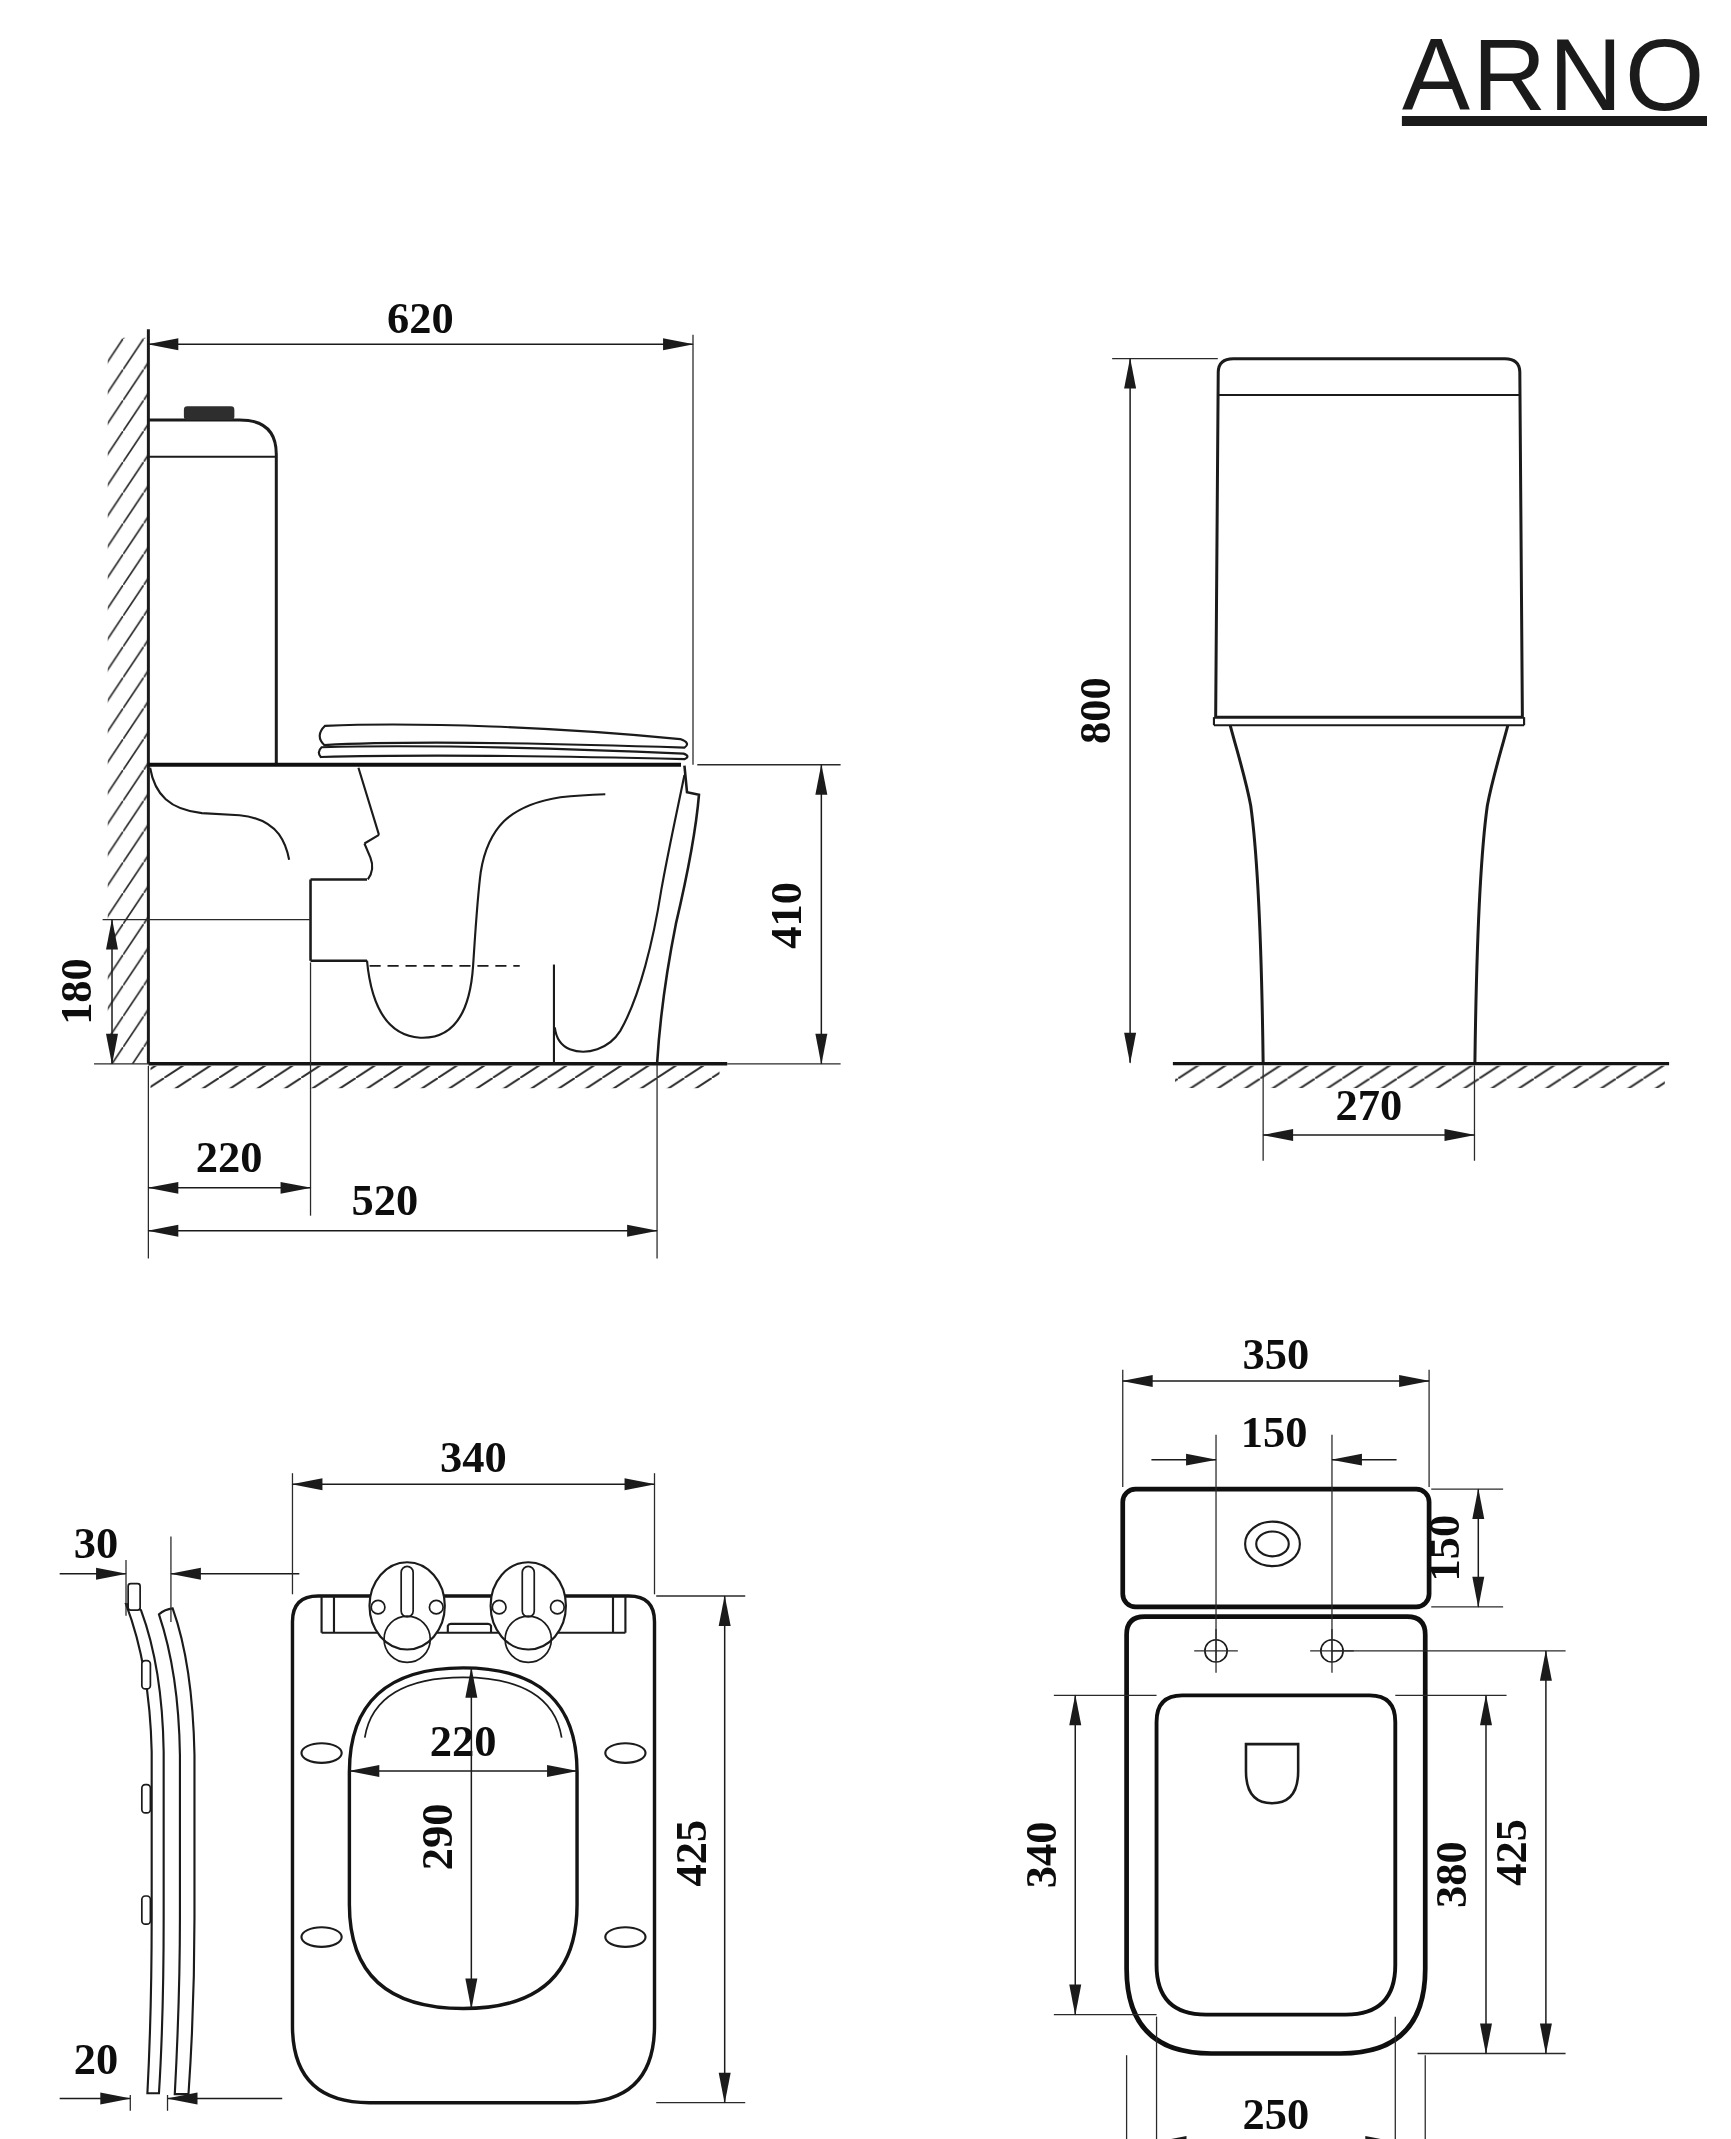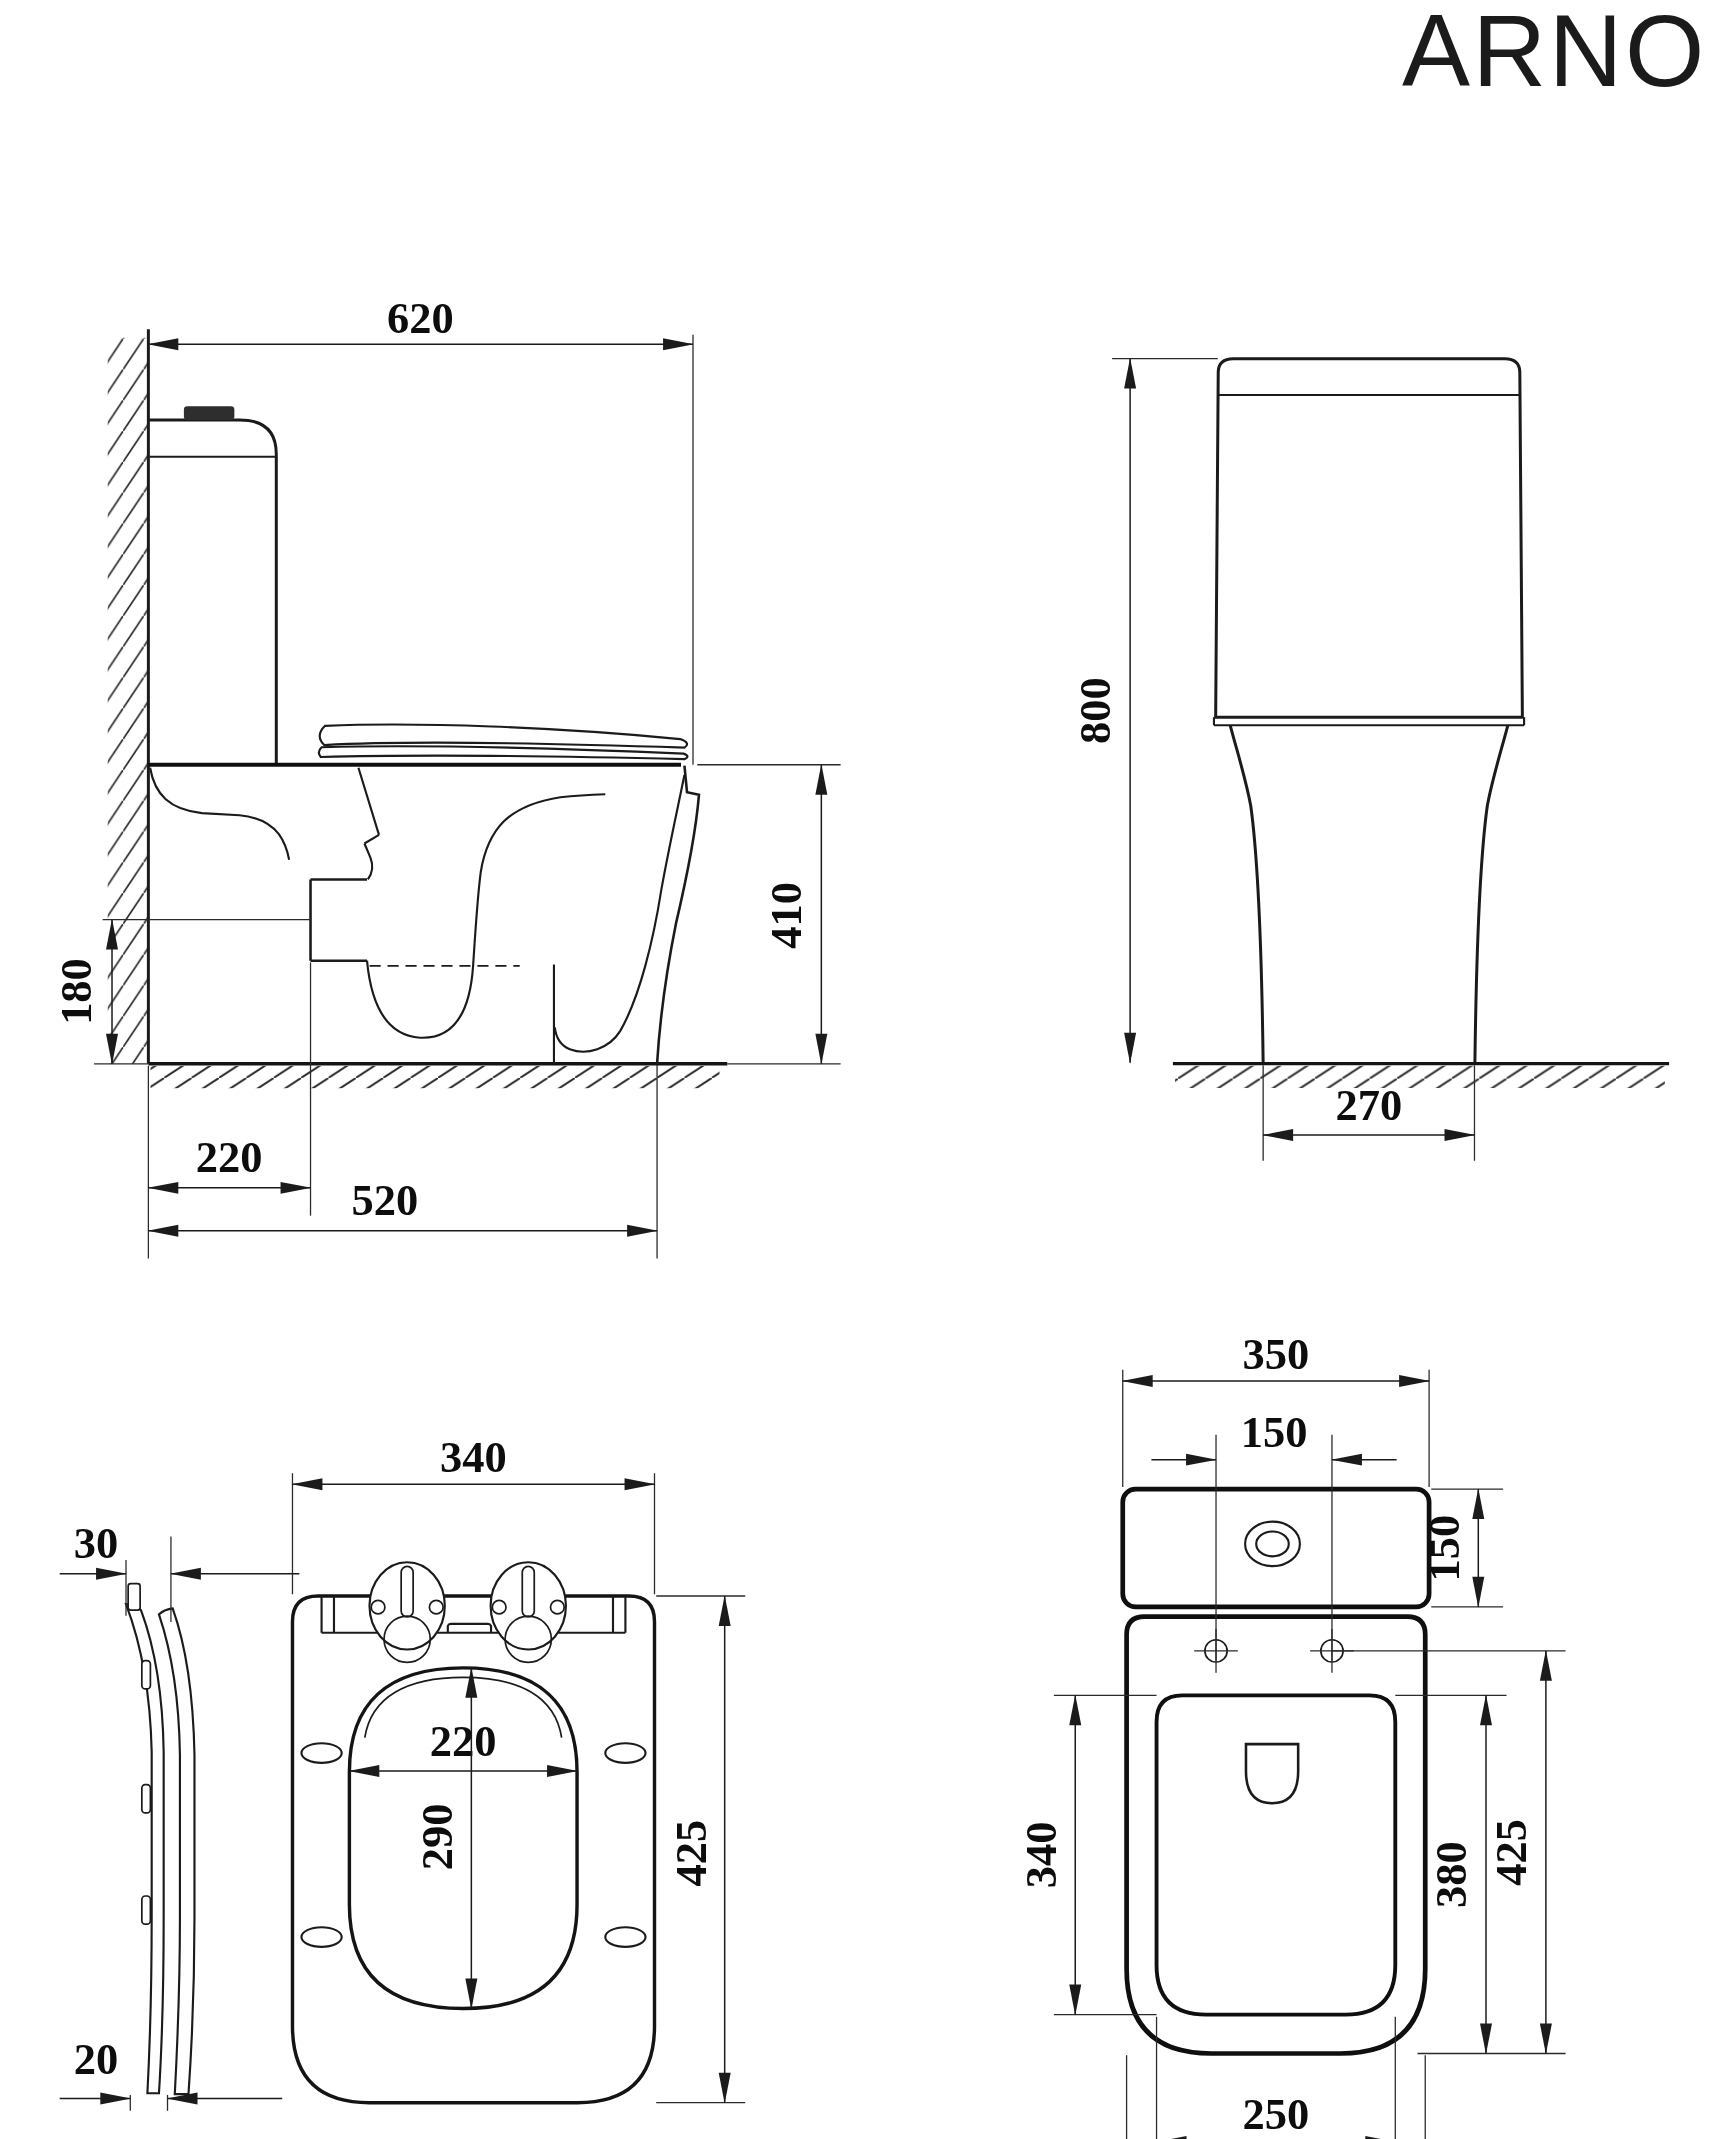--- a/index.html
+++ b/index.html
@@ -11,22 +11,22 @@
   .med4{stroke:#1b1b1b;stroke-width:4;fill:none;}
   .med{stroke:#1b1b1b;stroke-width:5;fill:none;}
   .med6{stroke:#1b1b1b;stroke-width:6;fill:none;}
   .med7{stroke:#1b1b1b;stroke-width:7;fill:none;}
   .bold{stroke:#141414;stroke-width:8;fill:none;}
   .xbold{stroke:#0f0f0f;stroke-width:11;fill:none;}
   .xbold9{stroke:#0f0f0f;stroke-width:9;fill:none;}
   .wfill{fill:#ffffff;}
   .dashed{stroke:#1b1b1b;stroke-width:4;fill:none;stroke-dasharray:26 16;}
   text.num{font-family:"Liberation Serif",serif;font-weight:bold;font-size:104px;fill:#0d0d0d;text-anchor:middle;}
-  .title{position:absolute;top:0;right:25px;font-family:"Liberation Sans",sans-serif;
-         font-weight:400;font-size:102px;letter-spacing:2.6px;color:#1b1b1b;line-height:1;}
+  .title{position:absolute;top:24px;right:25px;font-family:"Liberation Sans",sans-serif;
+         font-weight:400;font-size:102px;letter-spacing:2.6px;color:#1b1b1b;line-height:1;text-decoration:underline;}
 </style>
 </head>
 <body>
 
 <div class="canvas">
 
   <svg width="0" height="0">
     <defs>
       <marker id="ah" markerUnits="userSpaceOnUse" markerWidth="78" markerHeight="34" refX="74" refY="17" orient="auto-start-reverse">
         <path d="M76,17 L4,3 L4,31 Z" fill="#1b1b1b"></path>

